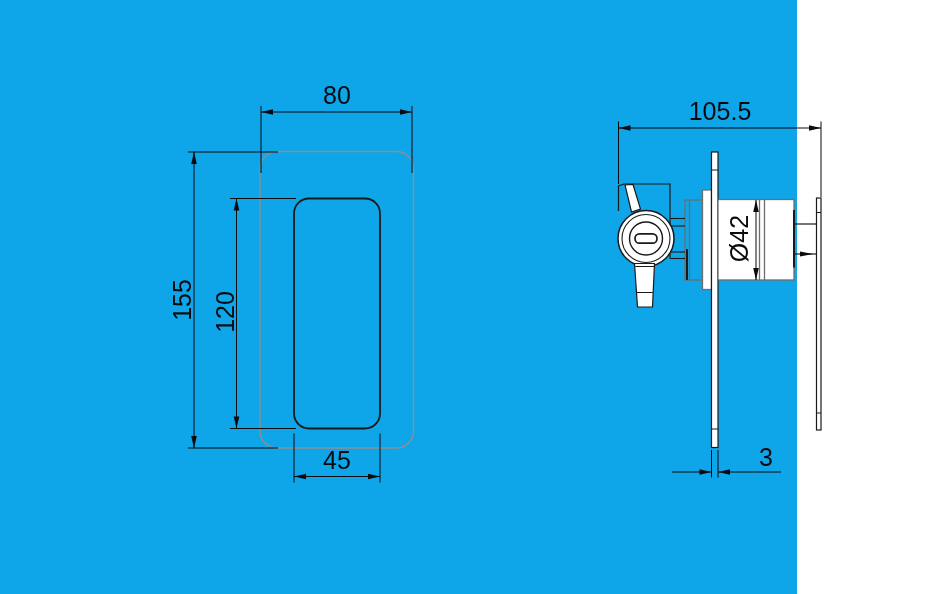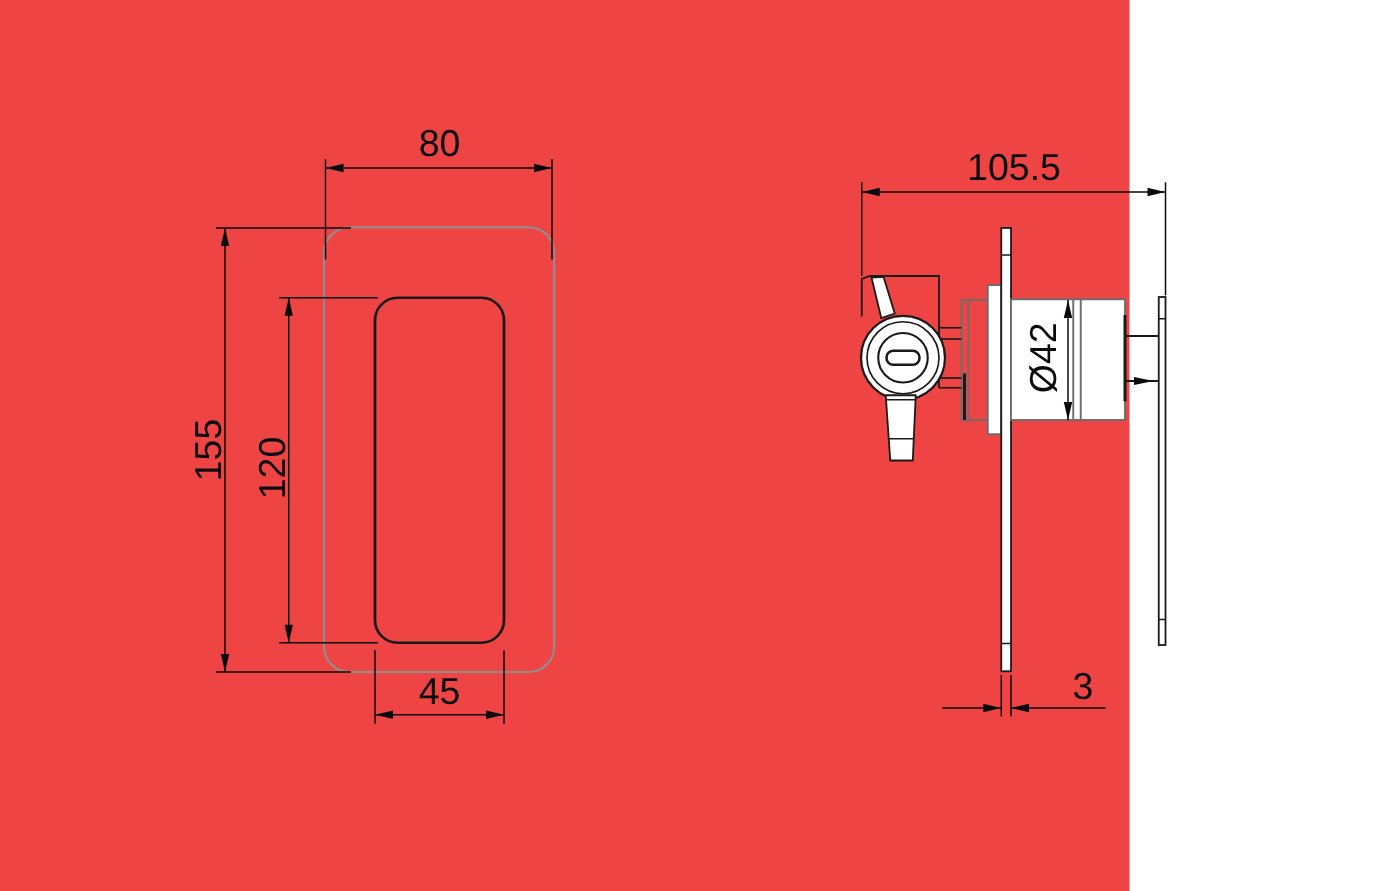--- a/index.html
+++ b/index.html
@@ -1,18 +1,19 @@
 <!DOCTYPE html>
 <html><head>
 <meta charset="utf-8">
 <style>
   html,body { margin:0; padding:0; background:#ffffff; }
   .stage {
-    position:relative; width:753px; height:594px; background:#ef4444;
+    position:relative; width:753px; height:594px; background:#0ea5e9;
     font-family:"Liberation Sans", sans-serif;
+    padding-left:44px;
   }
   svg { display:block; }
 
   
   .dim       { stroke:#0b0b0f; stroke-width:1; fill:none; }
   .dim-arrow { fill:#0b0b0f; stroke:none; }
   .dim-text  { font-family:"Liberation Sans", sans-serif; font-size:25px;
                fill:#0b0b0f; stroke:none; }
 
   

